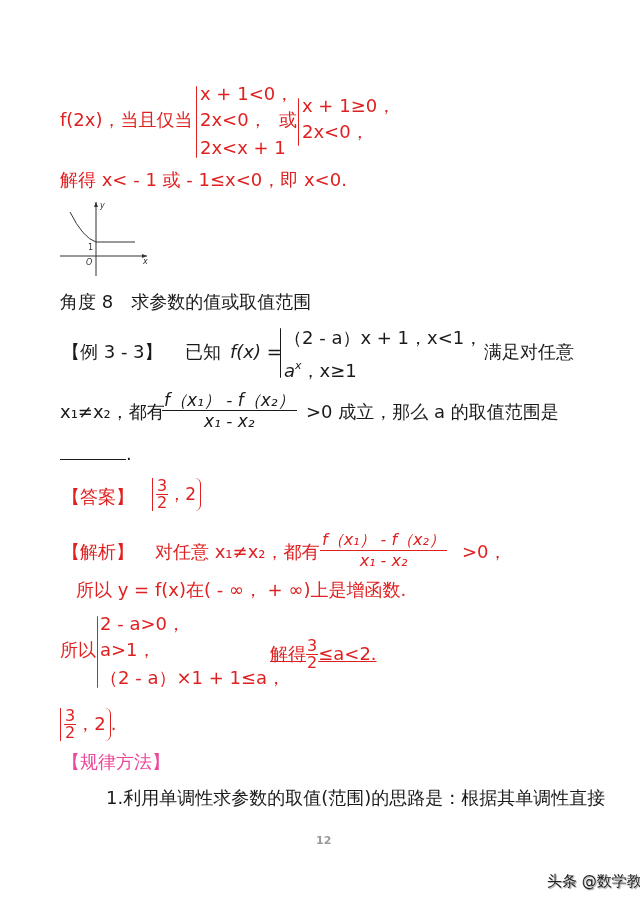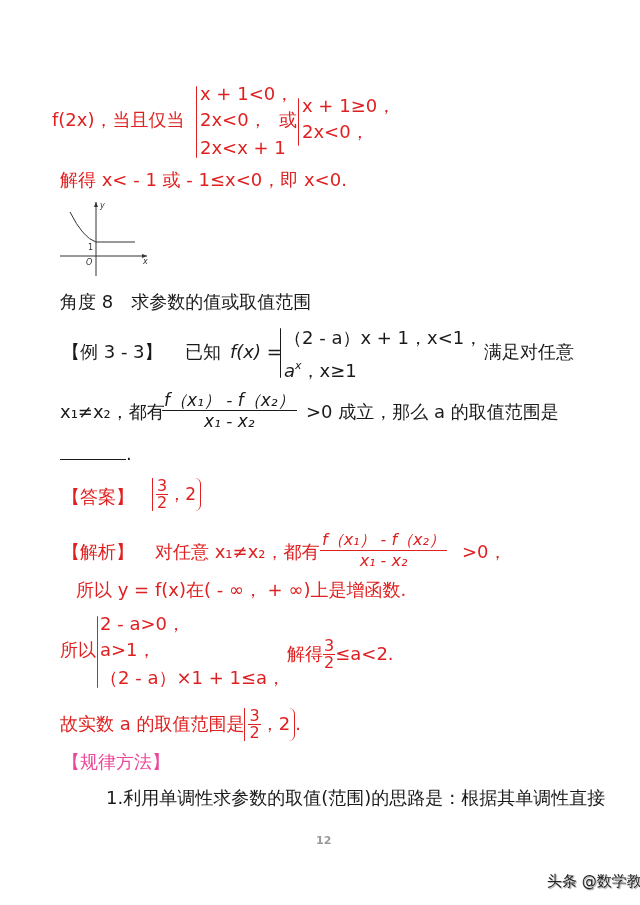--- a/index.html
+++ b/index.html
@@ -18,21 +18,21 @@
   .frac .den { display: block; line-height: 20px; }
   .sfrac { display: inline-block; vertical-align: middle; text-align: center; font-size: 16px; }
   .sfrac .num { display: block; border-bottom: 1.2px solid currentColor; line-height: 16px; padding: 0 1px; }
   .sfrac .den { display: block; line-height: 16px; }
   .interval { display: inline-block; vertical-align: middle; border-left: 1.4px solid currentColor; border-right: 1.4px solid currentColor; border-radius: 0 6px 6px 0; padding: 0 4px 0 3px; }
   .blank { display: inline-block; width: 66px; border-bottom: 1.3px solid #1a1a1a; height: 14px; }
 </style>
 </head>
 <body>
 
-<div class="abs line red" style="left:52px; top:108px;text-align:center;">f(2x)，当且仅当</div>
+<div class="abs line red" style="left:60px; top:108px;text-align:center;">f(2x)，当且仅当</div>
 <div class="brace red" style="left:196px; top:86px; height:72px;"></div>
 <div class="abs line red" style="left:200px; top:82px;">x + 1&lt;0，</div>
 <div class="abs line red" style="left:200px; top:108px;">2x&lt;0，</div>
 <div class="abs line red" style="left:200px; top:136px;">2x&lt;x + 1</div>
 <div class="abs line red" style="left:279px; top:108px;">或</div>
 <div class="brace red" style="left:298px; top:98px; height:48px;"></div>
 <div class="abs line red" style="left:302px; top:94px;">x + 1≥0，</div>
 <div class="abs line red" style="left:302px; top:120px;">2x&lt;0，</div>
 <div class="abs line red" style="left:60px; top:168px;">解得 x&lt; - 1 或 - 1≤x&lt;0，即 x&lt;0.</div>
 
@@ -79,24 +79,24 @@
   <span class="frac"><span class="num it">f（x₁） - f（x₂）</span><span class="den it">x₁ - x₂</span></span>
 </div>
 <div class="abs line red" style="left:462px; top:540px;">&gt;0，</div>
 <div class="abs line red" style="left:60px; top:578px;margin-left:16px;">所以 y = f(x)在( - ∞， + ∞)上是增函数.</div>
 
 <div class="abs line red" style="left:60px; top:638px;">所以</div>
 <div class="brace red" style="left:97px; top:616px; height:72px;"></div>
 <div class="abs line red" style="left:100px; top:612px;">2 - a&gt;0，</div>
 <div class="abs line red" style="left:100px; top:638px;">a&gt;1，</div>
 <div class="abs line red" style="left:100px; top:666px;">（2 - a）×1 + 1≤a，</div>
-<div class="abs line red" style="left:287px; top:638px;">
+<div class="abs line red" style="left:270px; top:638px;text-decoration:underline;">
   <span>解得</span><span class="sfrac"><span class="num">3</span><span class="den">2</span></span><span>≤a&lt;2.</span>
 </div>
 <div class="abs line red" style="left:60px; top:708px;">
-  <span>故实数 a 的取值范围是</span><span class="interval"><span class="sfrac"><span class="num">3</span><span class="den">2</span></span><span>，2</span></span><span>.</span>
+  <span class="interval"><span class="sfrac"><span class="num">3</span><span class="den">2</span></span><span>，2</span></span><span>.</span>
 </div>
 
 <div class="abs line blue" style="left:62px; top:750px;">【规律方法】</div>
 <div class="abs line dark" style="left:60px; top:786px;margin-left:46px;">1.利用单调性求参数的取值(范围)的思路是：根据其单调性直接</div>
 
 <div class="abs" style="left:316px; top:834px; font-size:11px; color:#999;font-weight:bold;">12</div>
 <div class="abs" style="left:508px; top:872px; font-size:15px; color:#222; text-shadow:0 0 2px #fff, 1px 1px 1px #888;margin-left:39px;">头条 @数学教育</div>
 
 </body></html>

